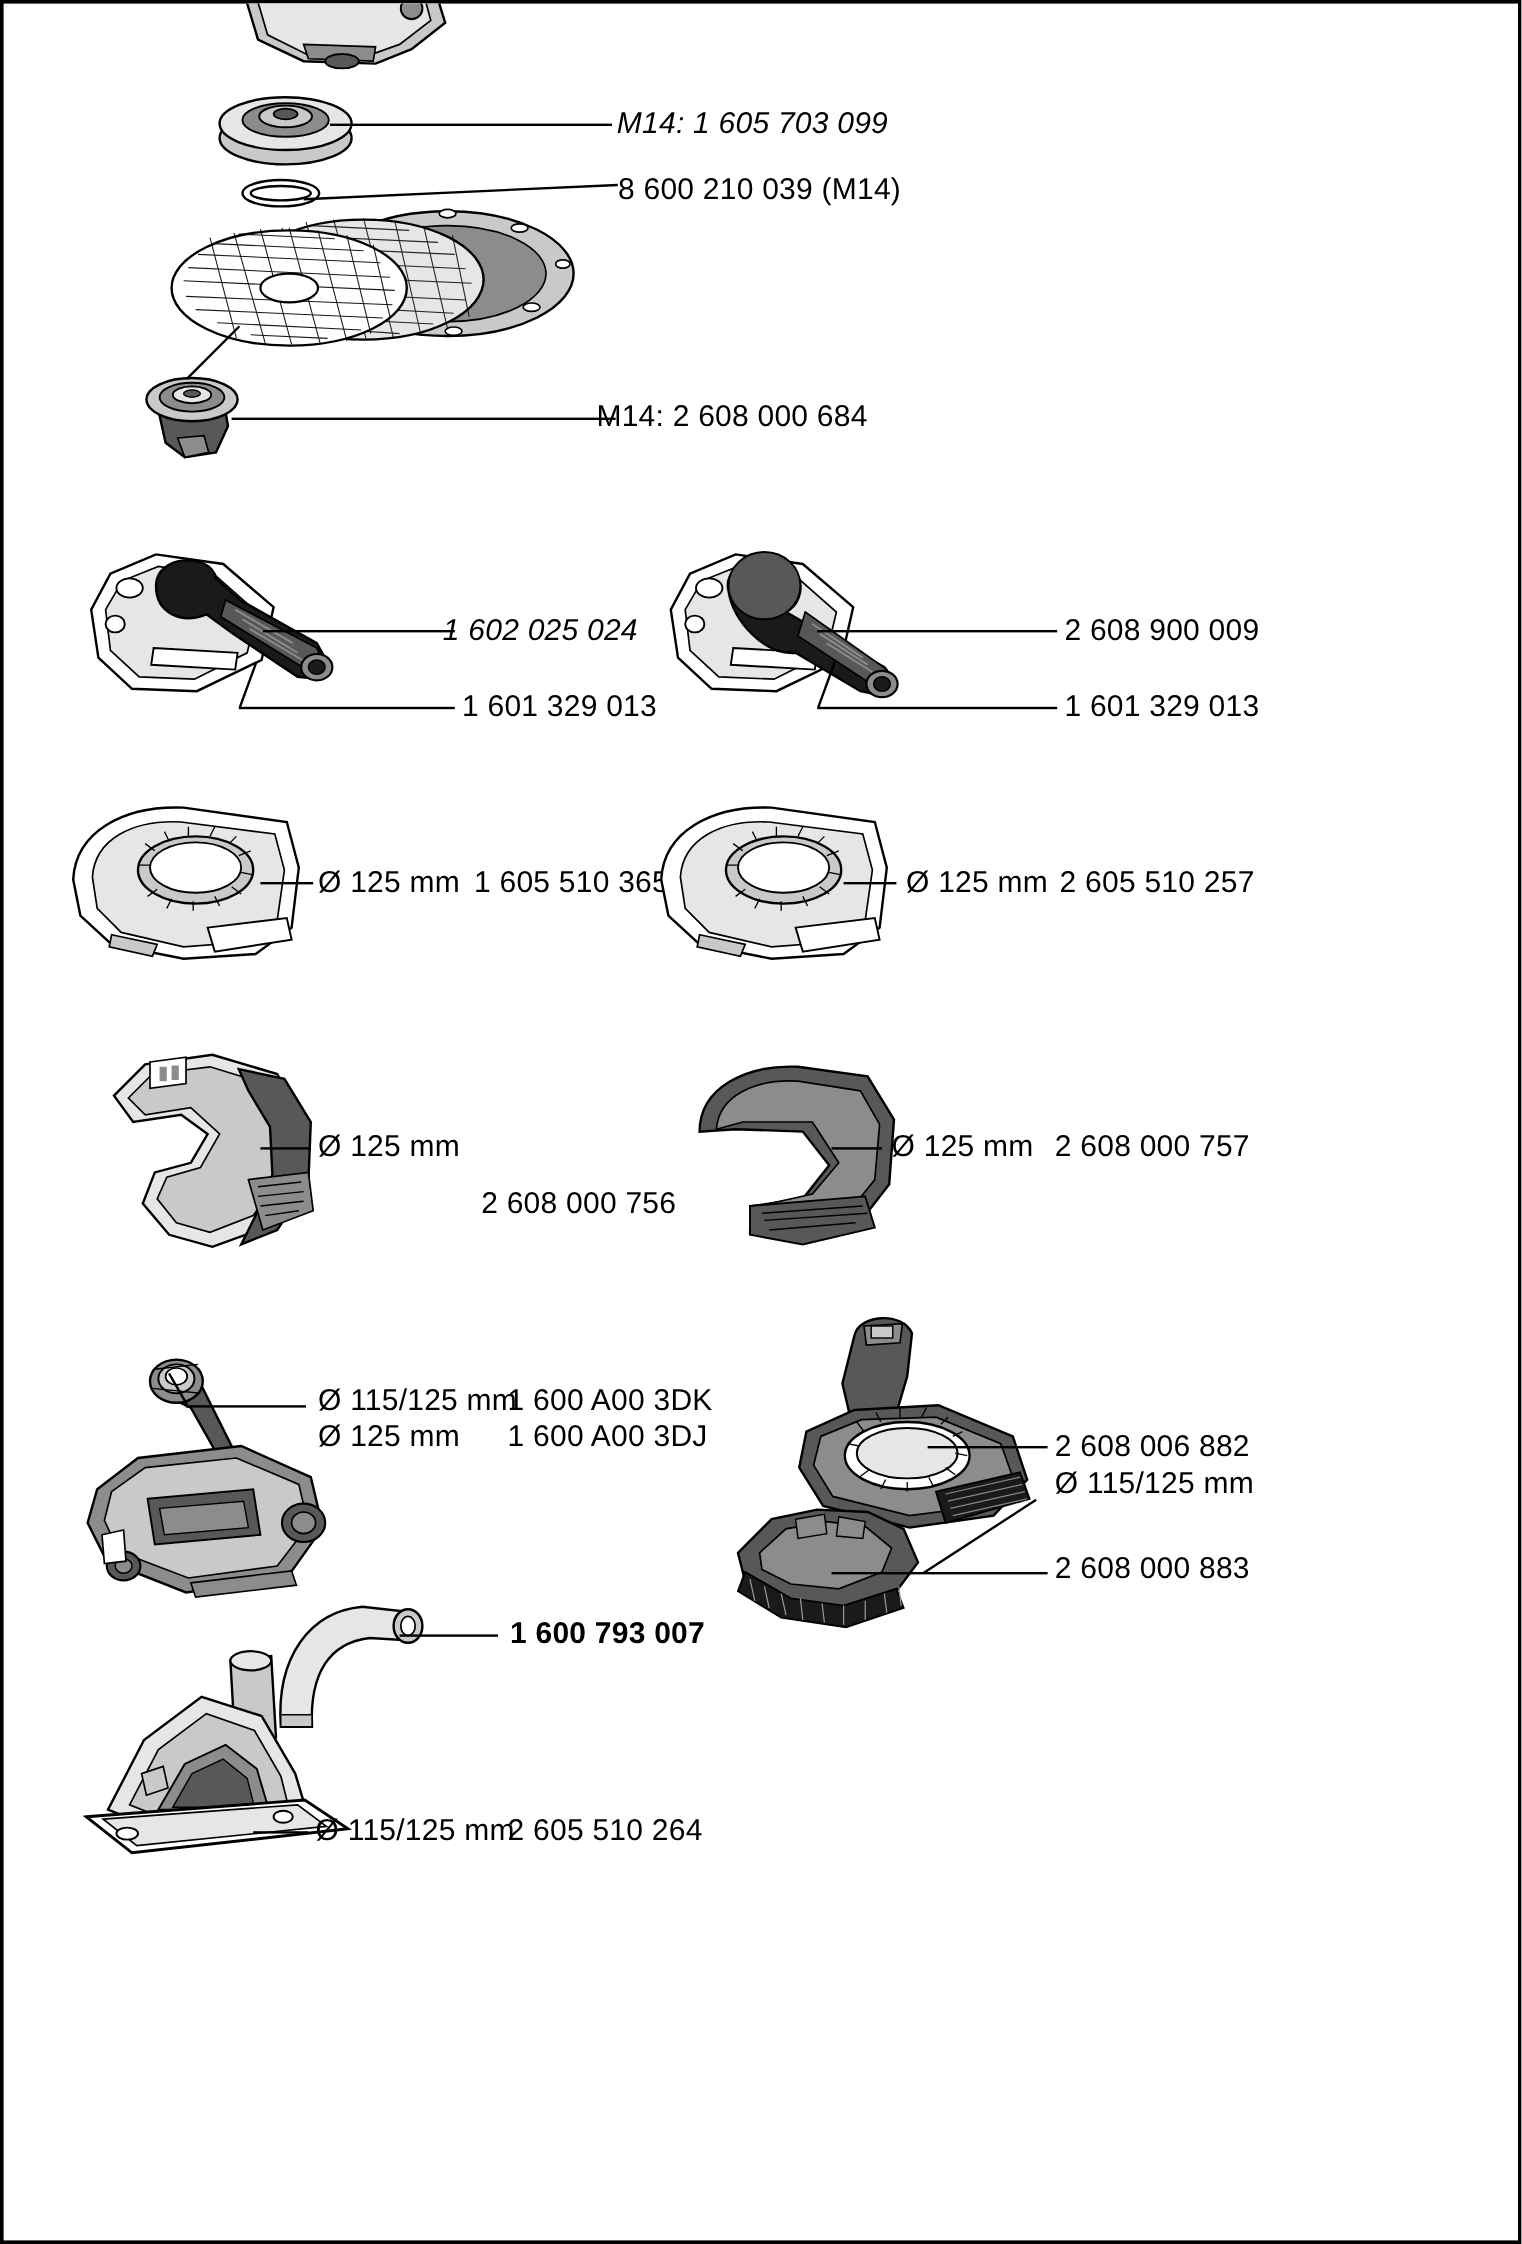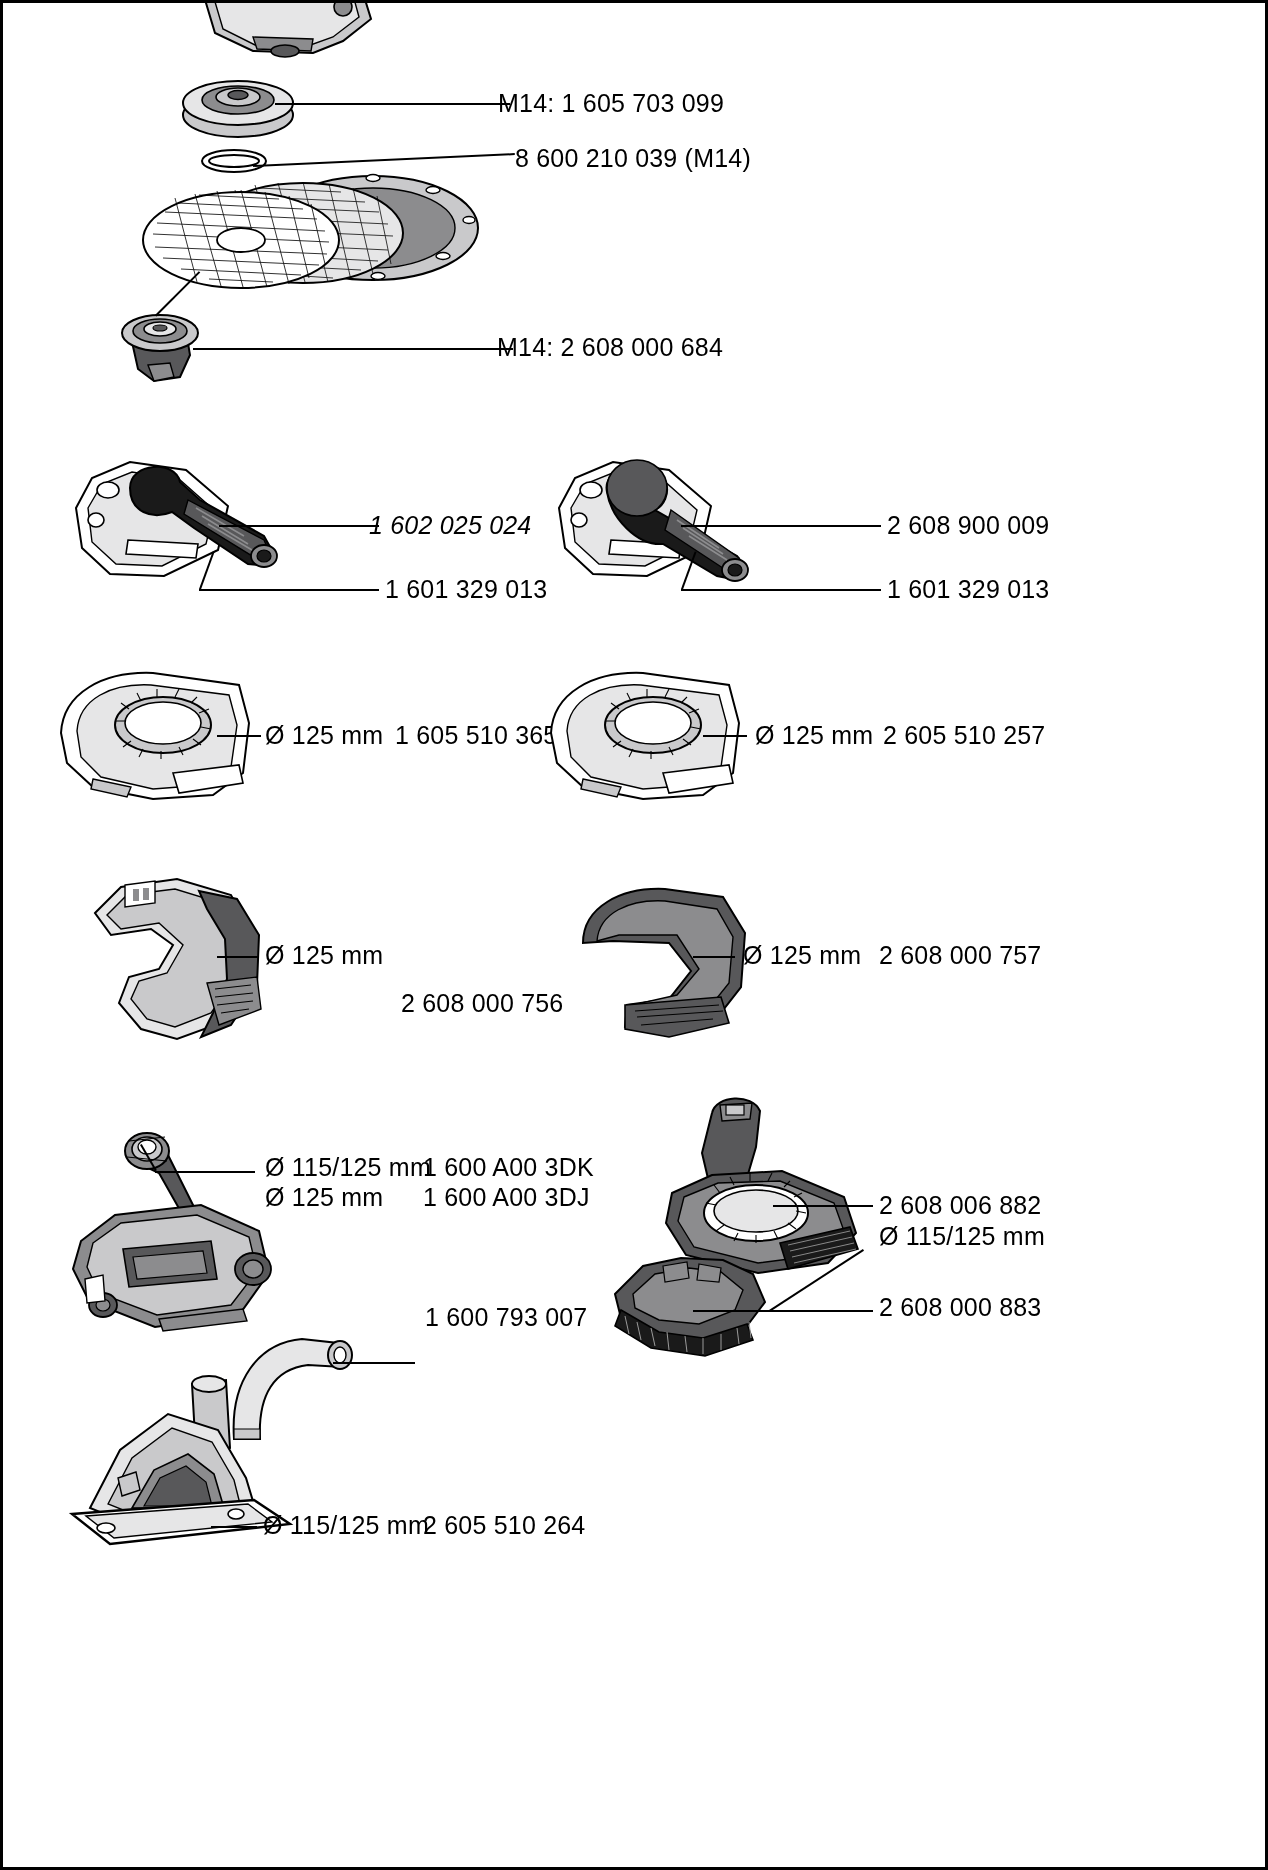--- a/index.html
+++ b/index.html
@@ -64,21 +64,21 @@
   </svg>
 
   <svg class="art" style="left:170px; top:70px;" width="130" height="70" viewBox="0 0 130 70">
     <ellipse class="g-light" cx="65" cy="42" rx="55" ry="22" stroke="#000" stroke-width="2"></ellipse>
     <ellipse class="g-vlight" cx="65" cy="30" rx="55" ry="22" stroke="#000" stroke-width="2"></ellipse>
     <ellipse class="g-mid" cx="65" cy="27" rx="36" ry="14" stroke="#000" stroke-width="1.6"></ellipse>
     <ellipse class="g-light" cx="65" cy="24" rx="22" ry="9" stroke="#000" stroke-width="1.6"></ellipse>
     <ellipse class="g-dark" cx="65" cy="22" rx="10" ry="4.5" stroke="#000" stroke-width="1.4"></ellipse>
   </svg>
   <div class="leader" style="left:272px; top:100px; width:235px;"></div>
-  <div class="label" style="left:495px; top:86px;">M14: 1 605 703 099</div>
+  <div class="label" style="left:511px; top:86px;font-style:italic;">M14: 1 605 703 099</div>
 
   <svg class="art" style="left:196px; top:140px;" width="70" height="36" viewBox="0 0 70 36">
     <ellipse class="stw" cx="35" cy="18" rx="32" ry="11"></ellipse>
     <ellipse class="stw" cx="35" cy="18" rx="25" ry="6"></ellipse>
   </svg>
   <div class="leader-d" style="left:250px; top:162px; width:262px; transform: rotate(-2.6deg);"></div>
   <div class="label" style="left:512px; top:141px;">8 600 210 039 (M14)</div>
 
   <svg class="art" style="left:130px; top:165px;" width="350" height="125" viewBox="0 0 350 125">
 
@@ -294,21 +294,21 @@
   <div class="leader-d" style="left:766px; top:1307px; width:112px; transform: rotate(-33deg);"></div>
   <div class="label" style="left:876px; top:1290px;">2 608 000 883</div>
 
   <svg class="art" style="left:225px; top:1330px;" width="130" height="110" viewBox="0 0 130 110">
     <path class="g-vlight" d="M6,106 C2,48 30,10 74,6 L110,10 L114,34 L80,32 C46,36 30,62 32,106 Z" stroke="#000" stroke-width="2"></path>
     <ellipse class="g-light" cx="112" cy="22" rx="12" ry="14" stroke="#000" stroke-width="2"></ellipse>
     <ellipse class="g-white" cx="112" cy="22" rx="6" ry="8" stroke="#000" stroke-width="1.4"></ellipse>
     <path class="g-light" d="M6,96 L32,96 L32,106 L6,106 Z" stroke="#000" stroke-width="1.2"></path>
   </svg>
   <div class="leader" style="left:330px; top:1359px; width:82px;"></div>
-  <div class="label" style="left:422px; top:1300px;">1 600 793 007</div>
+  <div class="label" style="left:422px; top:1344px;font-weight:bold;">1 600 793 007</div>
 
   <svg class="art" style="left:55px; top:1355px;" width="250" height="190" viewBox="0 0 250 190">
 
     <path class="g-light" d="M134,26 L168,22 L172,90 L138,96 Z" stroke="#000" stroke-width="2"></path>
     <ellipse class="g-vlight" cx="151" cy="26" rx="17" ry="8" stroke="#000" stroke-width="1.8"></ellipse>
 
     <path class="g-vlight" d="M32,150 L62,92 L110,56 L160,72 L188,120 L200,160 L96,176 Z" stroke="#000" stroke-width="2"></path>
     <path class="g-light" d="M50,146 L74,100 L114,70 L154,84 L176,122 L184,154 L100,166 Z" stroke="#000" stroke-width="1.4"></path>
     <path class="g-mid" d="M74,150 L96,112 L130,96 L156,116 L166,150 Z" stroke="#000" stroke-width="1.6"></path>
     <path class="g-dark" d="M86,148 L102,120 L128,108 L148,124 L154,148 Z" stroke="#000" stroke-width="1.2"></path>

